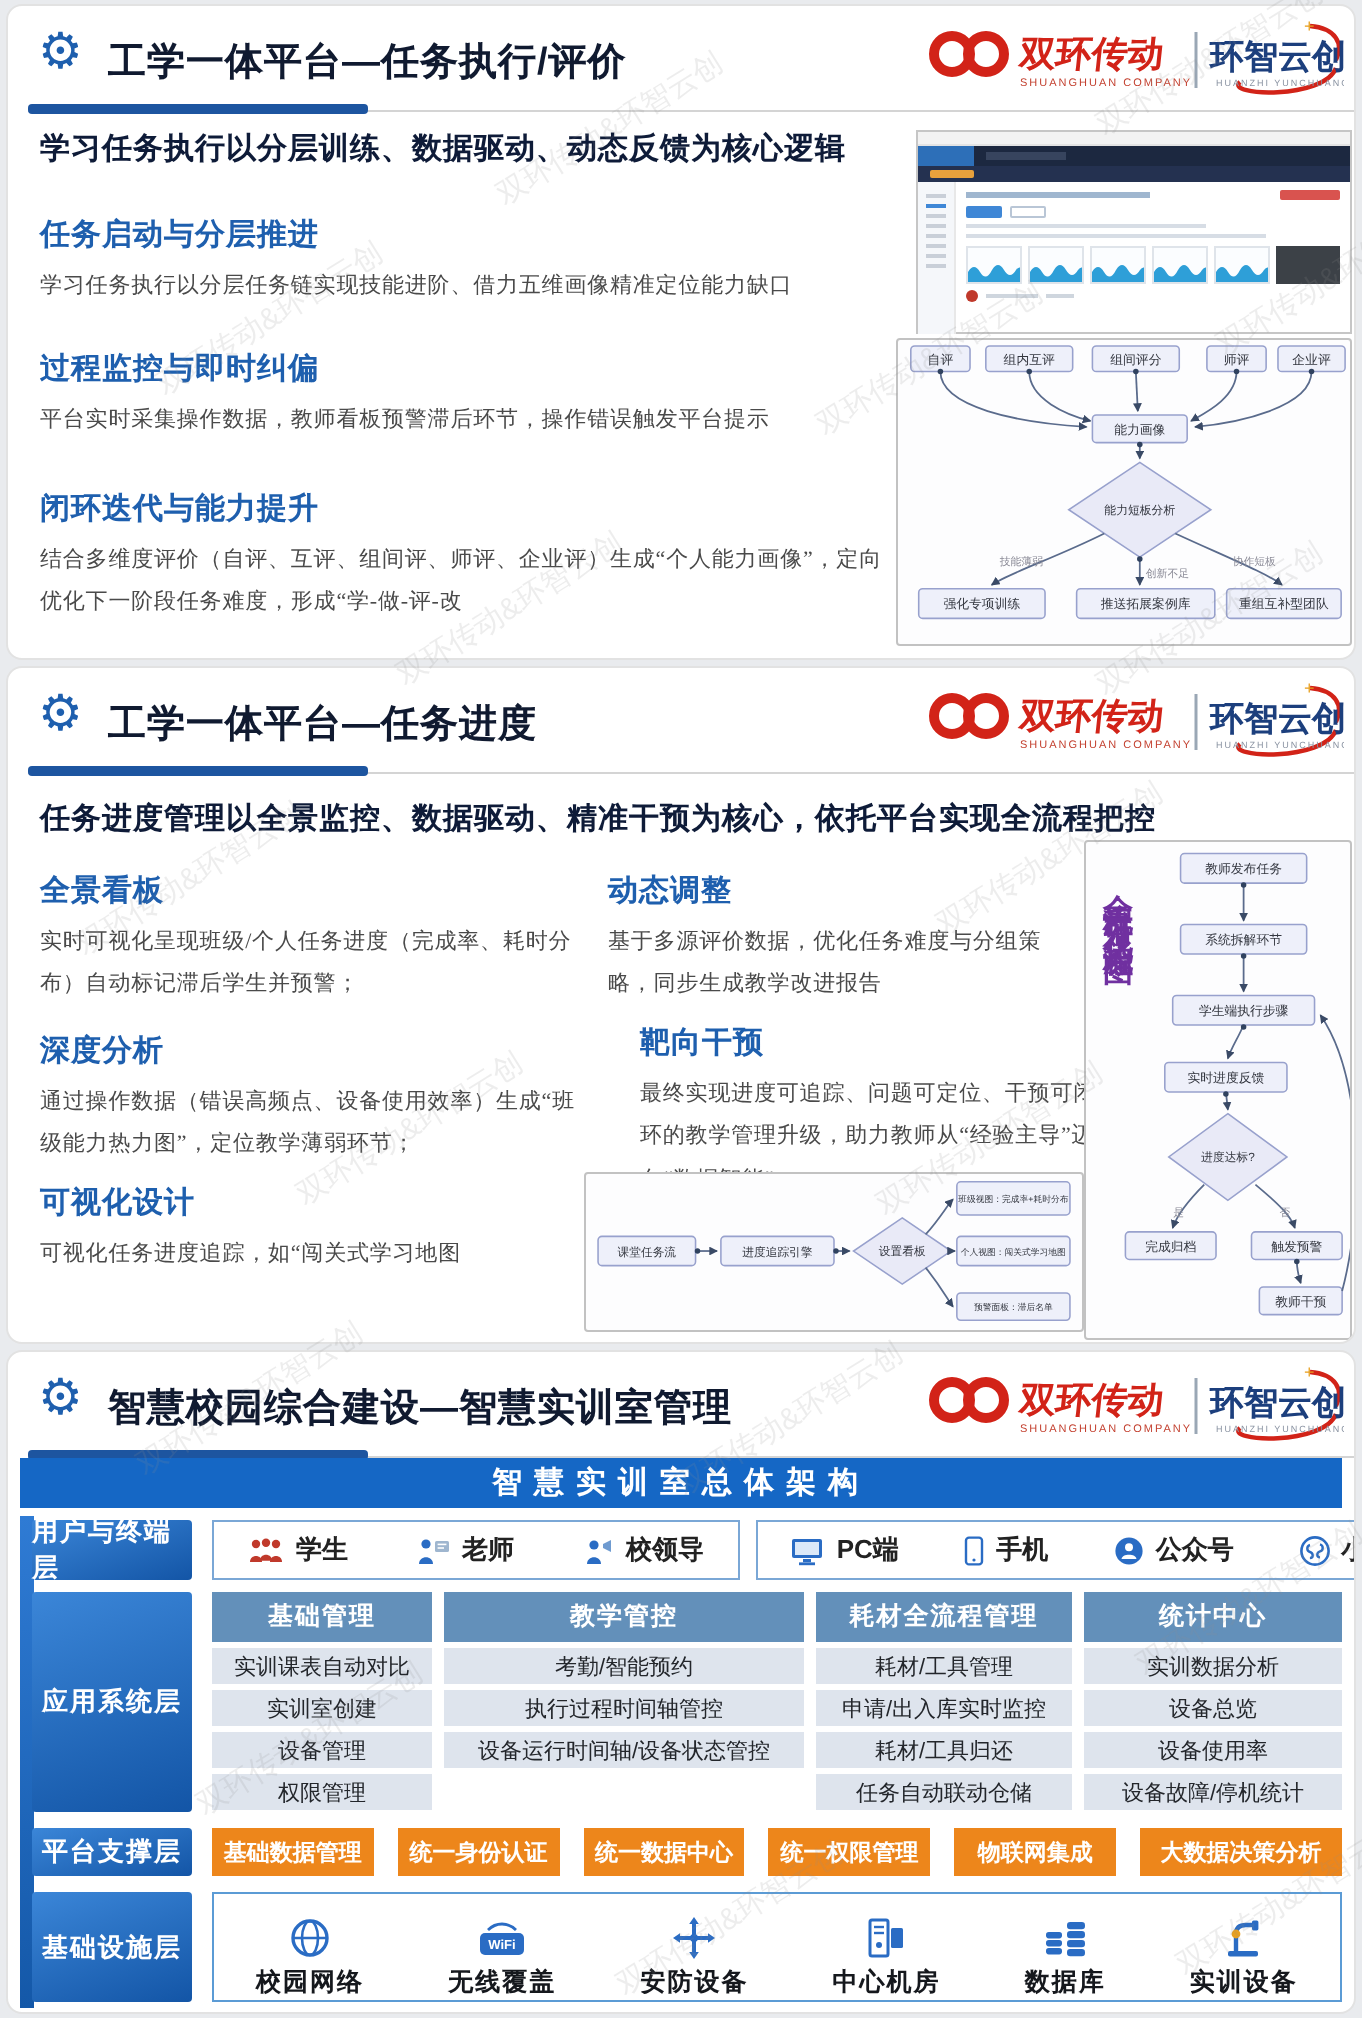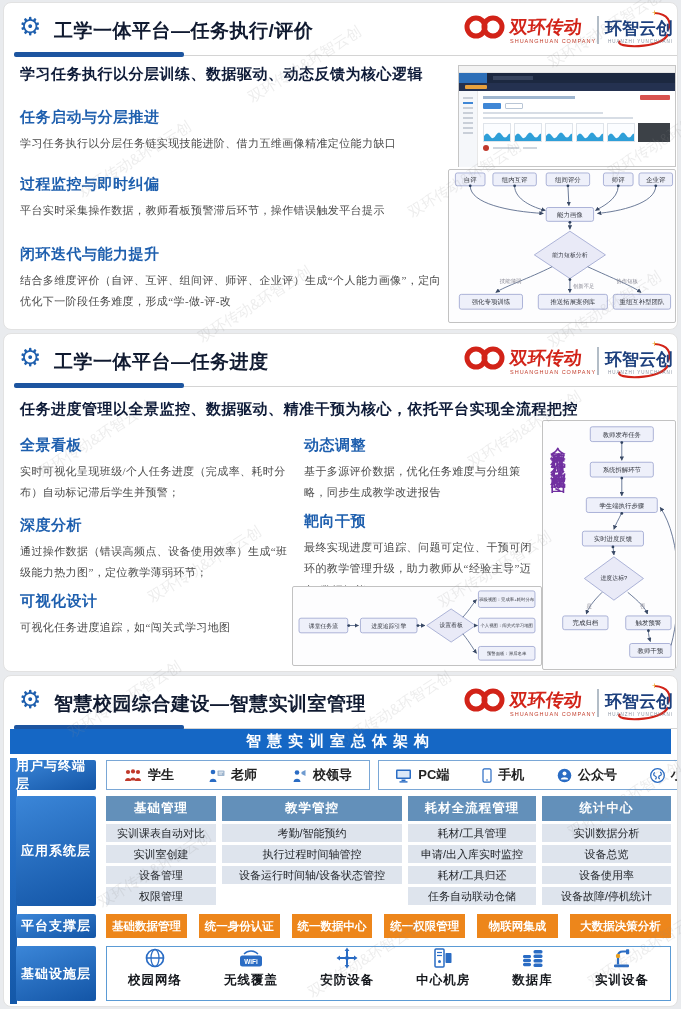--- a/index.html
+++ b/index.html
@@ -93,21 +93,21 @@
     grid-template-columns:110px 180px 128px 1fr; column-gap:6px; }
   .appcol { display:flex; flex-direction:column; row-gap:3px; }
   .apph { height:25px; background:#6390ba; color:#fff; font-size:12.5px; font-weight:bold;
     display:flex; align-items:center; justify-content:center; letter-spacing:1px; }
   .appc { height:18px; background:#dee4ed; color:#23262b; font-size:11px;
     display:flex; align-items:center; justify-content:center; white-space:nowrap; }
   .platrow { position:absolute; left:102px; top:238px; width:565px; height:24px; display:flex; gap:12px; }
   .plat { flex:1; background:#ed861b; color:#fff; font-size:11.5px; font-weight:bold;
     display:flex; align-items:center; justify-content:center; white-space:nowrap; }
   .infrabox { position:absolute; left:102px; top:270px; width:565px; height:55px;
-    border:1px solid #5b9bd5; background:#fff; display:flex; align-items:flex-start; justify-content:space-around; }
+    border:1px solid #5b9bd5; background:#fff; display:flex; align-items:flex-end; justify-content:space-around; }
   .infra { display:flex; flex-direction:column; align-items:center; gap:3px; }
   .infra .lbl { font-size:12.5px; font-weight:bold; color:#15181d; letter-spacing:1px; }
 </style>
 </head>
 <body>
 
 <div class="card" id="card1">
   <span class="gear">⚙</span>
   <div class="sec-title">工学一体平台—任务执行/评价</div>
   <div class="logo">
@@ -294,21 +294,21 @@
   </div>
   <div class="feat" style="left:16px; top:258px; width:268px;">
     <div class="feat-h">可视化设计</div>
     <div class="feat-p">可视化任务进度追踪，如“闯关式学习地图</div>
   </div>
 
   <div class="feat" style="left:300px; top:102px; width:238px;">
     <div class="feat-h">动态调整</div>
     <div class="feat-p">基于多源评价数据，优化任务难度与分组策略，同步生成教学改进报告</div>
   </div>
-  <div class="feat" style="left:300px; top:178px; width:238px;">
+  <div class="feat" style="left:316px; top:178px; width:238px;">
     <div class="feat-h">靶向干预</div>
     <div class="feat-p">最终实现进度可追踪、问题可定位、干预可闭环的教学管理升级，助力教师从“经验主导”迈向“数据智能”。</div>
   </div>
 
   <div class="flowbox" style="left:538px; top:86px; width:134px; height:250px;">
     <span class="vlabel">全流程可视化流程图</span>
     <svg width="132" height="248" viewBox="0 0 134 248" style="position:absolute;left:0;top:0;">
       <defs>
         <marker id="ah-b" viewBox="0 0 8 8" refX="7" refY="4" markerWidth="5" markerHeight="5" orient="auto">
           <path d="M0,0 L8,4 L0,8 z" fill="#3a4a66"></path>

